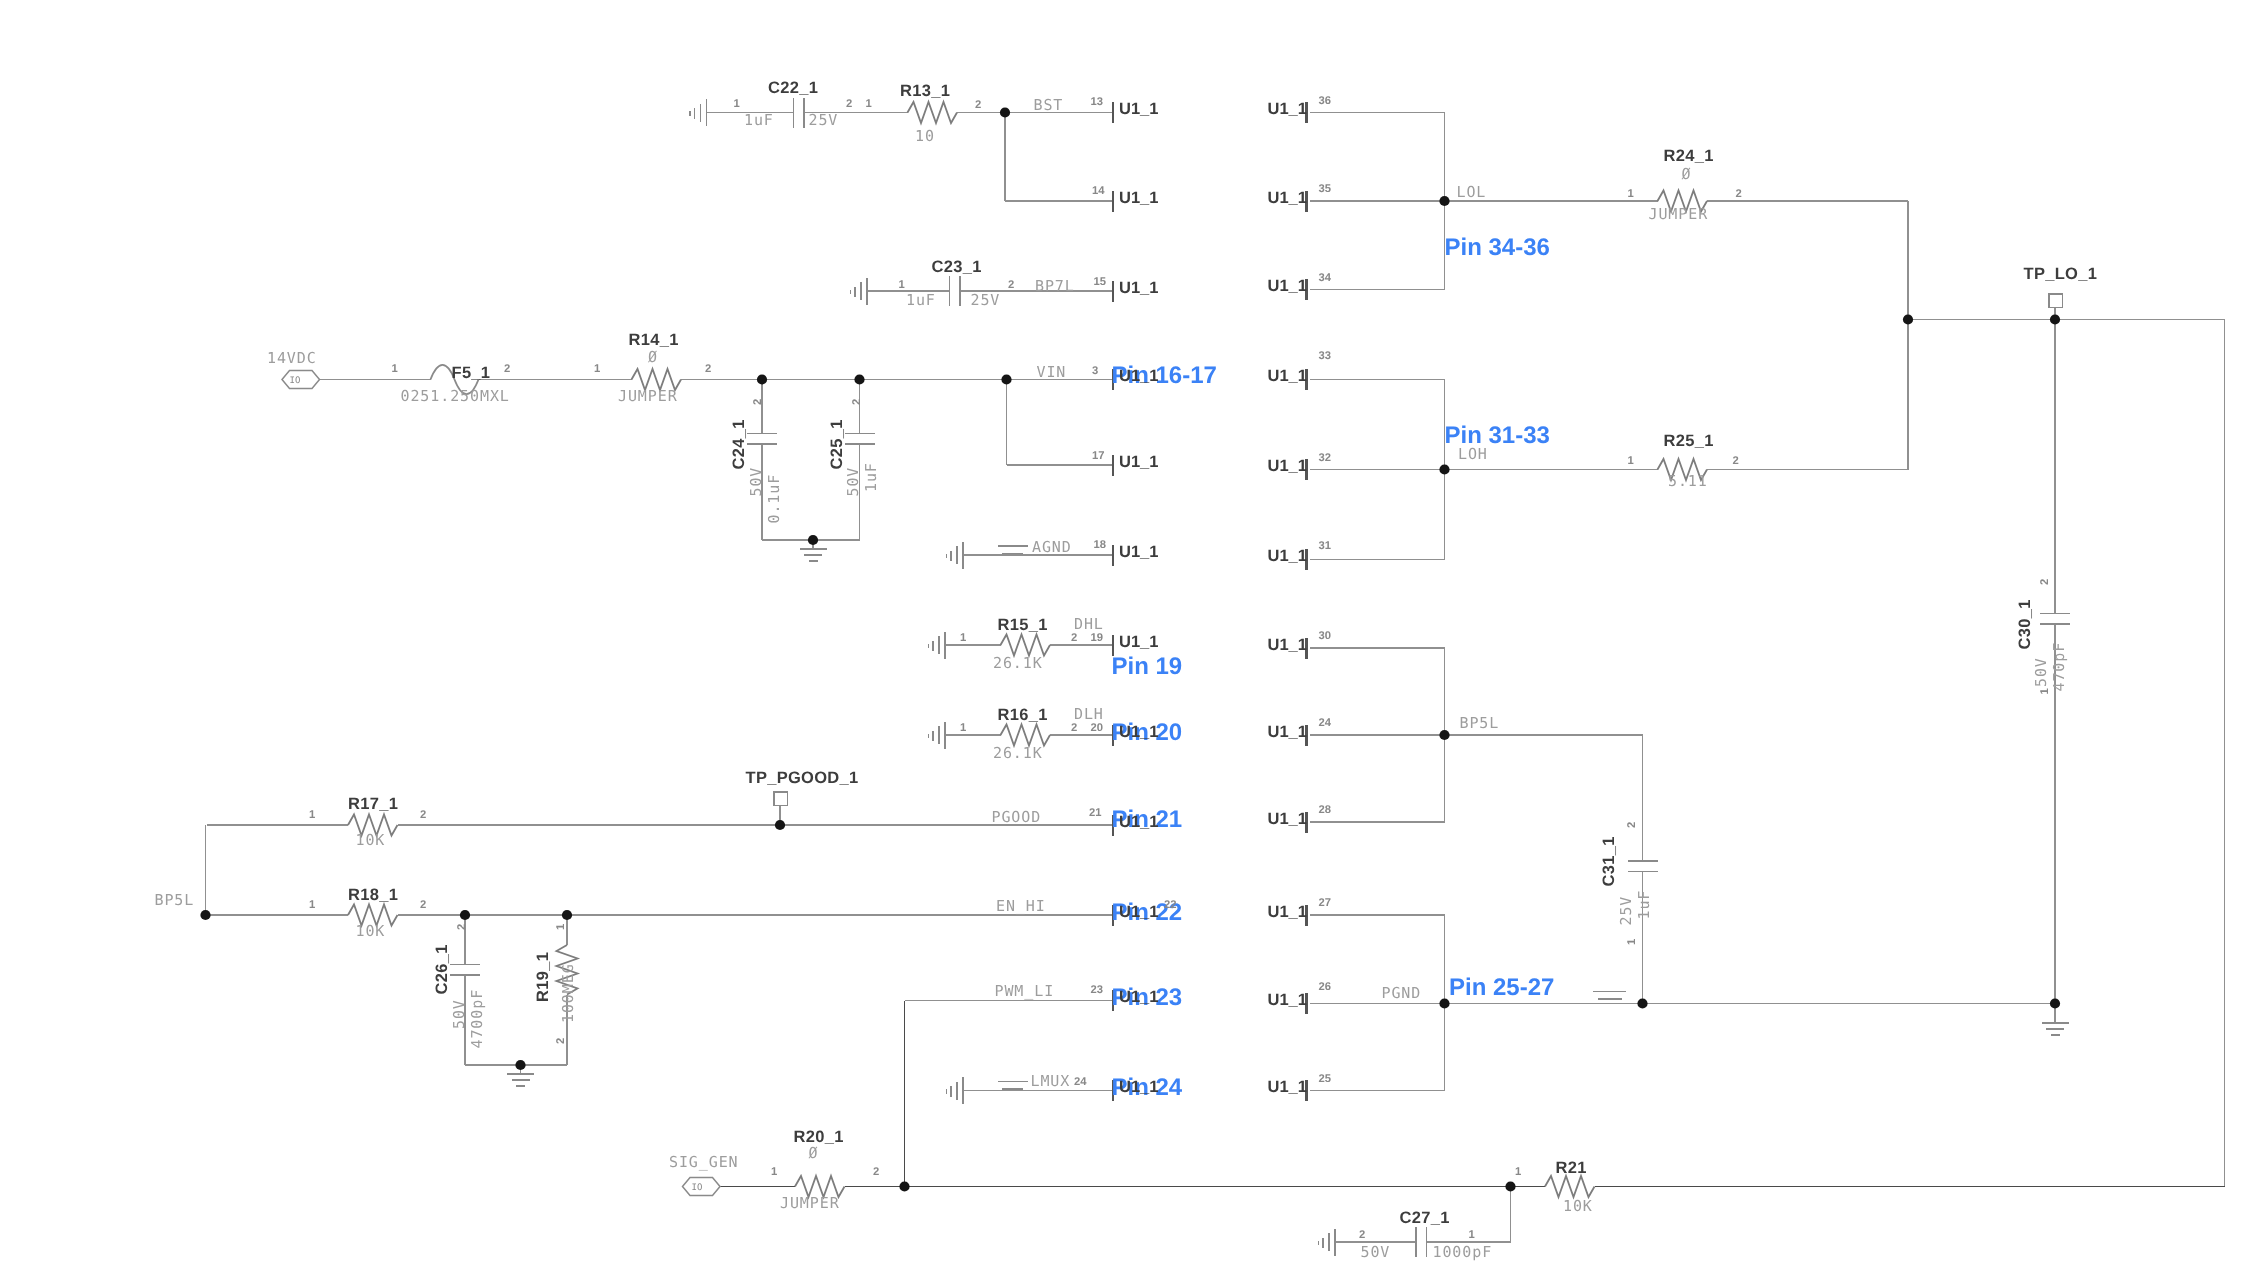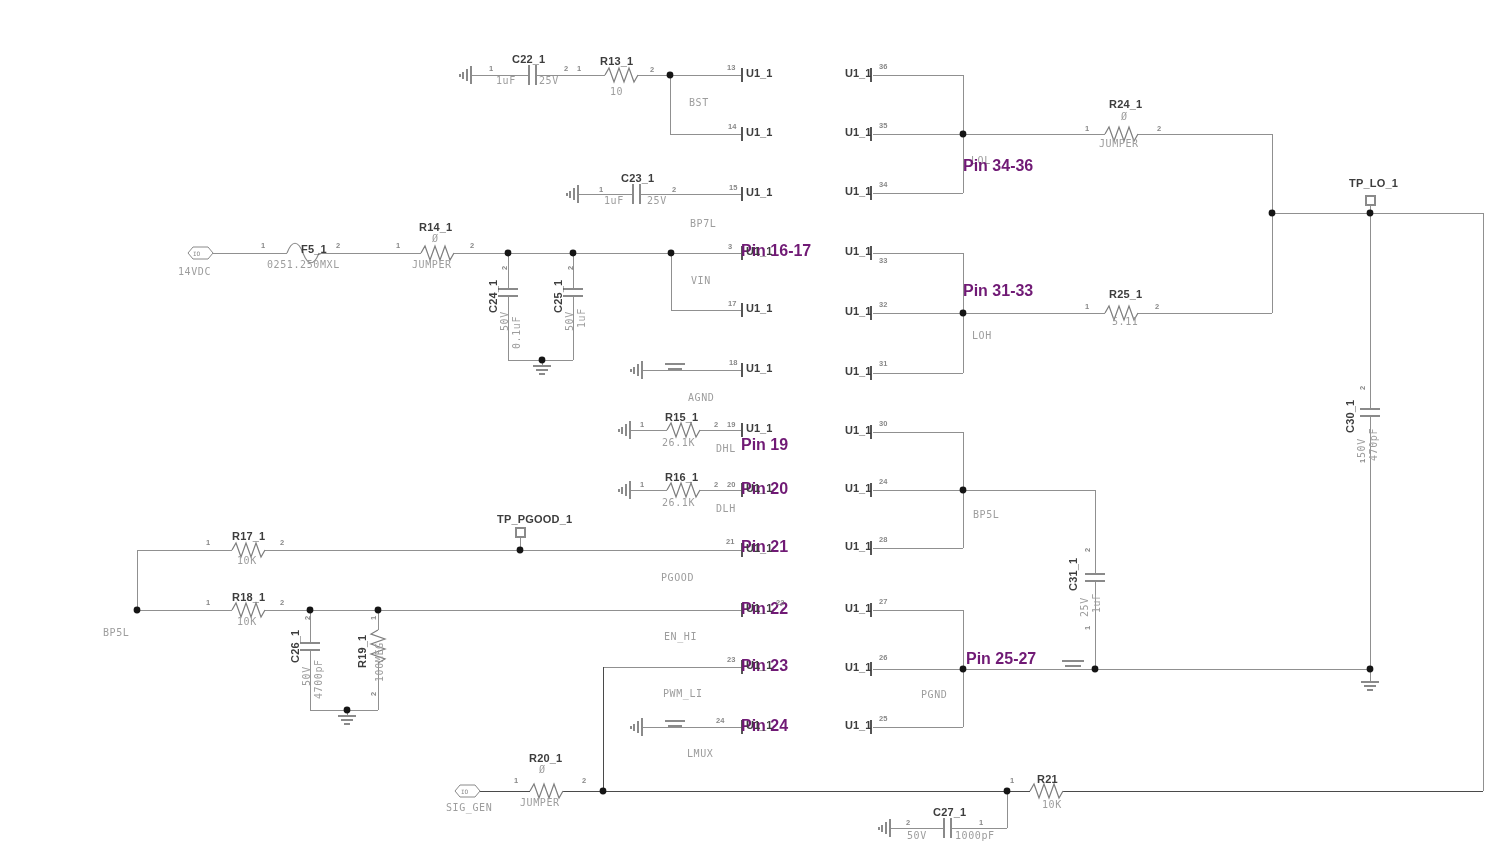--- a/index.html
+++ b/index.html
@@ -4,23 +4,23 @@
 <style>
   html,body{margin:0;padding:0;background:#fff;}
   #stage{position:relative;width:1503px;height:850px;background:#fff;overflow:hidden;
          font-family:"Liberation Sans",sans-serif;}
   #wires{position:absolute;left:0;top:0;}
   #labels{position:absolute;left:0;top:0;width:100%;height:100%;}
   .lbl{position:absolute;white-space:pre;line-height:1;}
   .ref{font:bold 11px "Liberation Sans",sans-serif;color:#3d3d3d;letter-spacing:.2px;}
   .u1{font:bold 11px "Liberation Sans",sans-serif;color:#3d3d3d;}
   .val{font:10px "DejaVu Sans Mono",monospace;color:#9d9d9d;letter-spacing:.6px;}
-  .net{font:10px "DejaVu Sans Mono",monospace;color:#9d9d9d;letter-spacing:.6px;margin-top:32px;}
+  .net{font:10px "DejaVu Sans Mono",monospace;color:#9d9d9d;letter-spacing:.6px;}
   .pin{font:bold 7.5px "Liberation Sans",sans-serif;color:#888;}
-  .pinbold{font:bold 16px "Liberation Sans",sans-serif;color:#701a75;}
+  .pinbold{font:bold 16px "Liberation Sans",sans-serif;color:#3b82f6;}
   .io{font:6px "DejaVu Sans Mono",monospace;color:#888;}
   .rot{transform:rotate(-90deg);transform-origin:0 0;}
   #title{position:absolute;left:8px;top:6px;font:bold 25px "Liberation Sans",sans-serif;
          color:#141414;text-decoration:underline;text-decoration-thickness:2px;text-underline-offset:4px;}
 </style>
 </head>
 <body>
 
 <div id="stage">
 
@@ -258,21 +258,21 @@
       <span class="lbl pin" style="left: 729px; top: 358px;">18</span>
       <span class="lbl pin" style="left: 727px; top: 420px;">19</span>
       <span class="lbl pin" style="left: 727px; top: 480px;">20</span>
       <span class="lbl pin" style="left: 726px; top: 537px;">21</span>
       <span class="lbl pin" style="left: 760px; top: 598px; padding-left: 16px;">22</span>
       <span class="lbl pin" style="left: 727px; top: 655px; text-align: center;">23</span>
       <span class="lbl pin" style="left: 716px; top: 716px;">24</span>
       <span class="lbl pin" style="left: 879px; top: 62px;">36</span>
       <span class="lbl pin" style="left: 879px; top: 121px;">35</span>
       <span class="lbl pin" style="left: 879px; top: 180px;">34</span>
-      <span class="lbl pin" style="left: 879px; top: 256px;">33</span>
+      <span class="lbl pin" style="left: 879px; top: 232px;">33</span>
       <span class="lbl pin" style="left: 879px; top: 300px;">32</span>
       <span class="lbl pin" style="left: 879px; top: 359px;">31</span>
       <span class="lbl pin" style="left: 879px; top: 419px;">30</span>
       <span class="lbl pin" style="left: 879px; top: 477px;">24</span>
       <span class="lbl pin" style="left: 879px; top: 535px;">28</span>
       <span class="lbl pin" style="left: 879px; top: 597px;">27</span>
       <span class="lbl pin" style="left: 879px; top: 653px;">26</span>
       <span class="lbl pin" style="left: 879px; top: 714px;">25</span>
       <span class="lbl pin" style="left: 489px; top: 64px;">1</span>
       <span class="lbl pin" style="left: 564px; top: 64px;">2</span>

